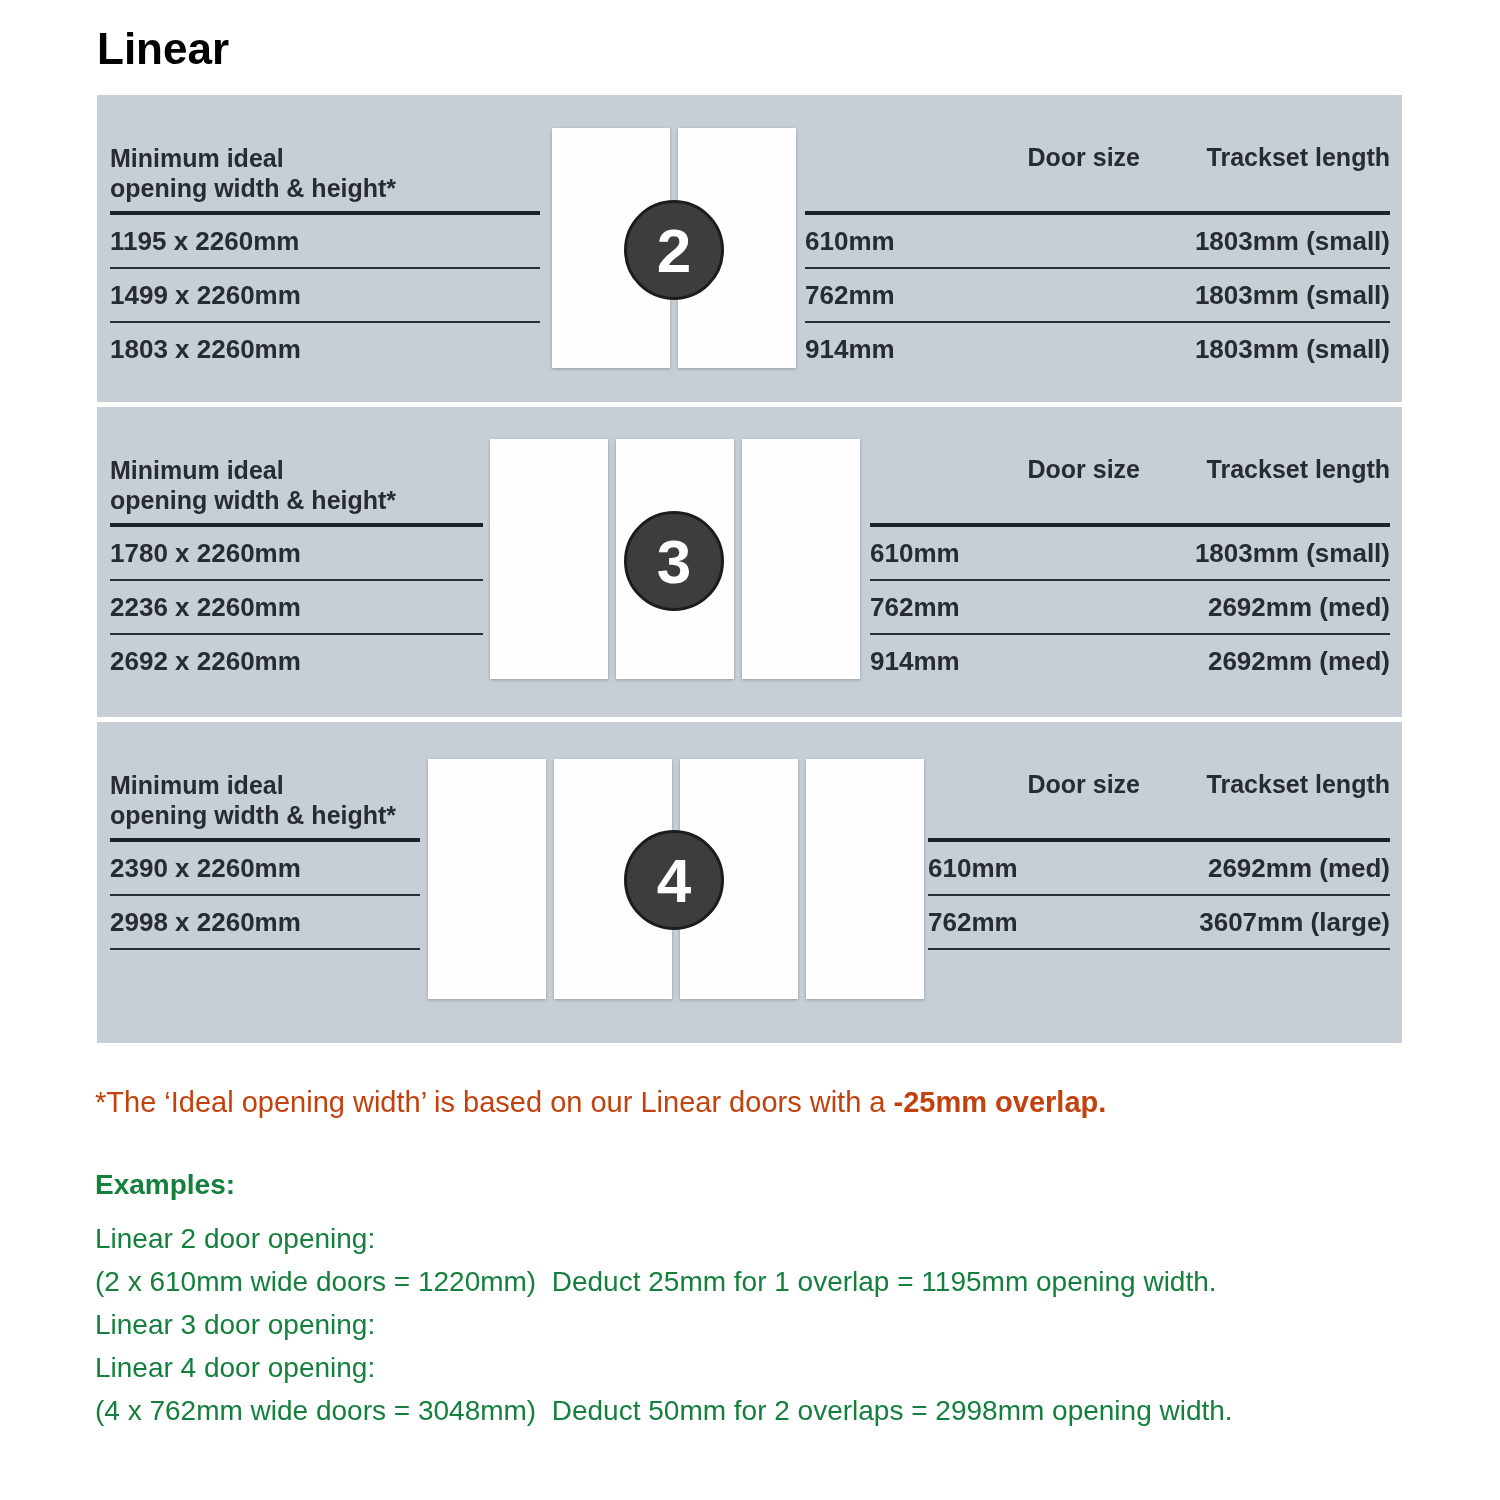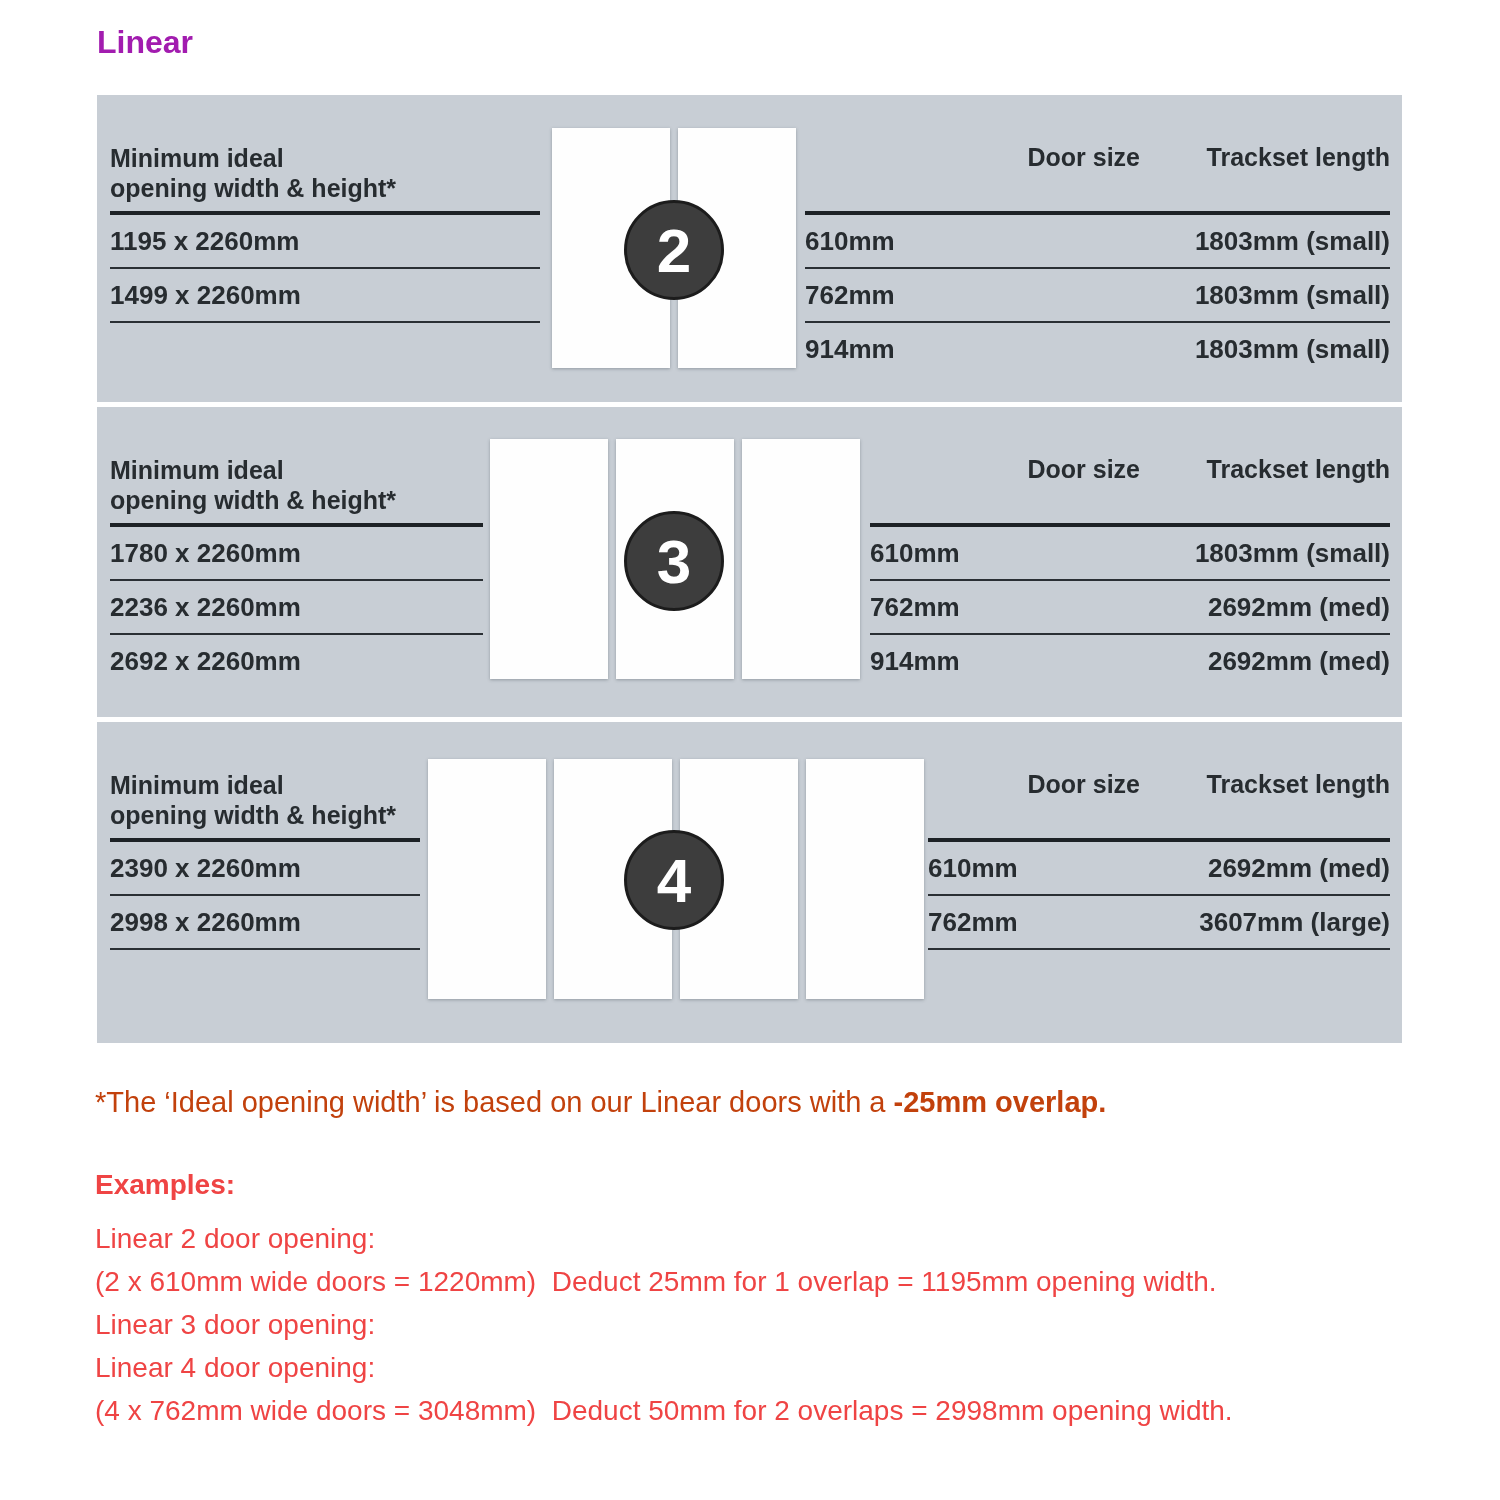--- a/index.html
+++ b/index.html
@@ -1,18 +1,18 @@
 <!DOCTYPE html>
 <html><head>
 <meta charset="utf-8">
 <style>
   html,body{margin:0;padding:0;background:#ffffff;}
   body{width:1500px;height:1500px;font-family:"Liberation Sans","DejaVu Sans",sans-serif;color:#272c30;position:relative;}
 
-  .page-title{position:absolute;left:97px;top:24px;font-size:32px;font-weight:bold;color:#a21caf;}
+  .page-title{position:absolute;left:97px;top:24px;font-size:44px;font-weight:bold;color:#000000;}
 
   .panel{position:absolute;left:97px;top:95px;width:1305px;height:948px;background:#c8ced5;}
 
   .section{position:relative;width:100%;padding-left:28px;}
   .s1{height:307px;}
   .s2{height:310px;border-top:5px solid #ffffff;}
   .s3{height:321px;border-top:5px solid #ffffff;}
 
   
   .left-table{position:absolute;top:48px;left:13px;}
@@ -45,39 +45,40 @@
   .badge{position:absolute;left:527px;width:100px;height:100px;border-radius:50%;
          background:#3d3d3d;border:3px solid #1c1c1c;box-sizing:border-box;color:#ffffff;
          font-size:62px;font-weight:bold;display:flex;align-items:center;justify-content:center;}
   .s1 .badge{top:105px;}
   .s2 .badge{top:104px;}
   .s3 .badge{top:108px;}
 
   .footnote{position:absolute;left:95px;top:1086px;font-size:29px;color:#c2410c;}
   .footnote b{font-weight:bold;}
 
-  .examples{position:absolute;left:95px;top:1163px;font-size:28px;color:#ef4444;line-height:43px;}
+  .examples{position:absolute;left:95px;top:1163px;font-size:28px;color:#15803d;line-height:43px;}
   .examples .ex-heading{font-weight:bold;margin-bottom:11px;}
   .examples .ex-line{white-space:pre-wrap;}
 </style>
 </head>
 <body>
 
 <div class="page-title">Linear</div>
 
 <div class="panel">
 
   <div class="section s1">
     <div class="left-table">
       <div class="lt-header">
         <div>Minimum ideal</div>
         <div>opening width &amp; height*</div>
       </div>
       <div class="t-row">1195 x 2260mm</div>
       <div class="t-row">1499 x 2260mm</div>
+      <div class="t-row nb">1803 x 2260mm</div>
     </div>
 
     <div class="doors">
       <div class="door"></div>
       <div class="door"></div>
     </div>
     <div class="badge">2</div>
 
     <div class="right-table">
       <div class="rt-header">

